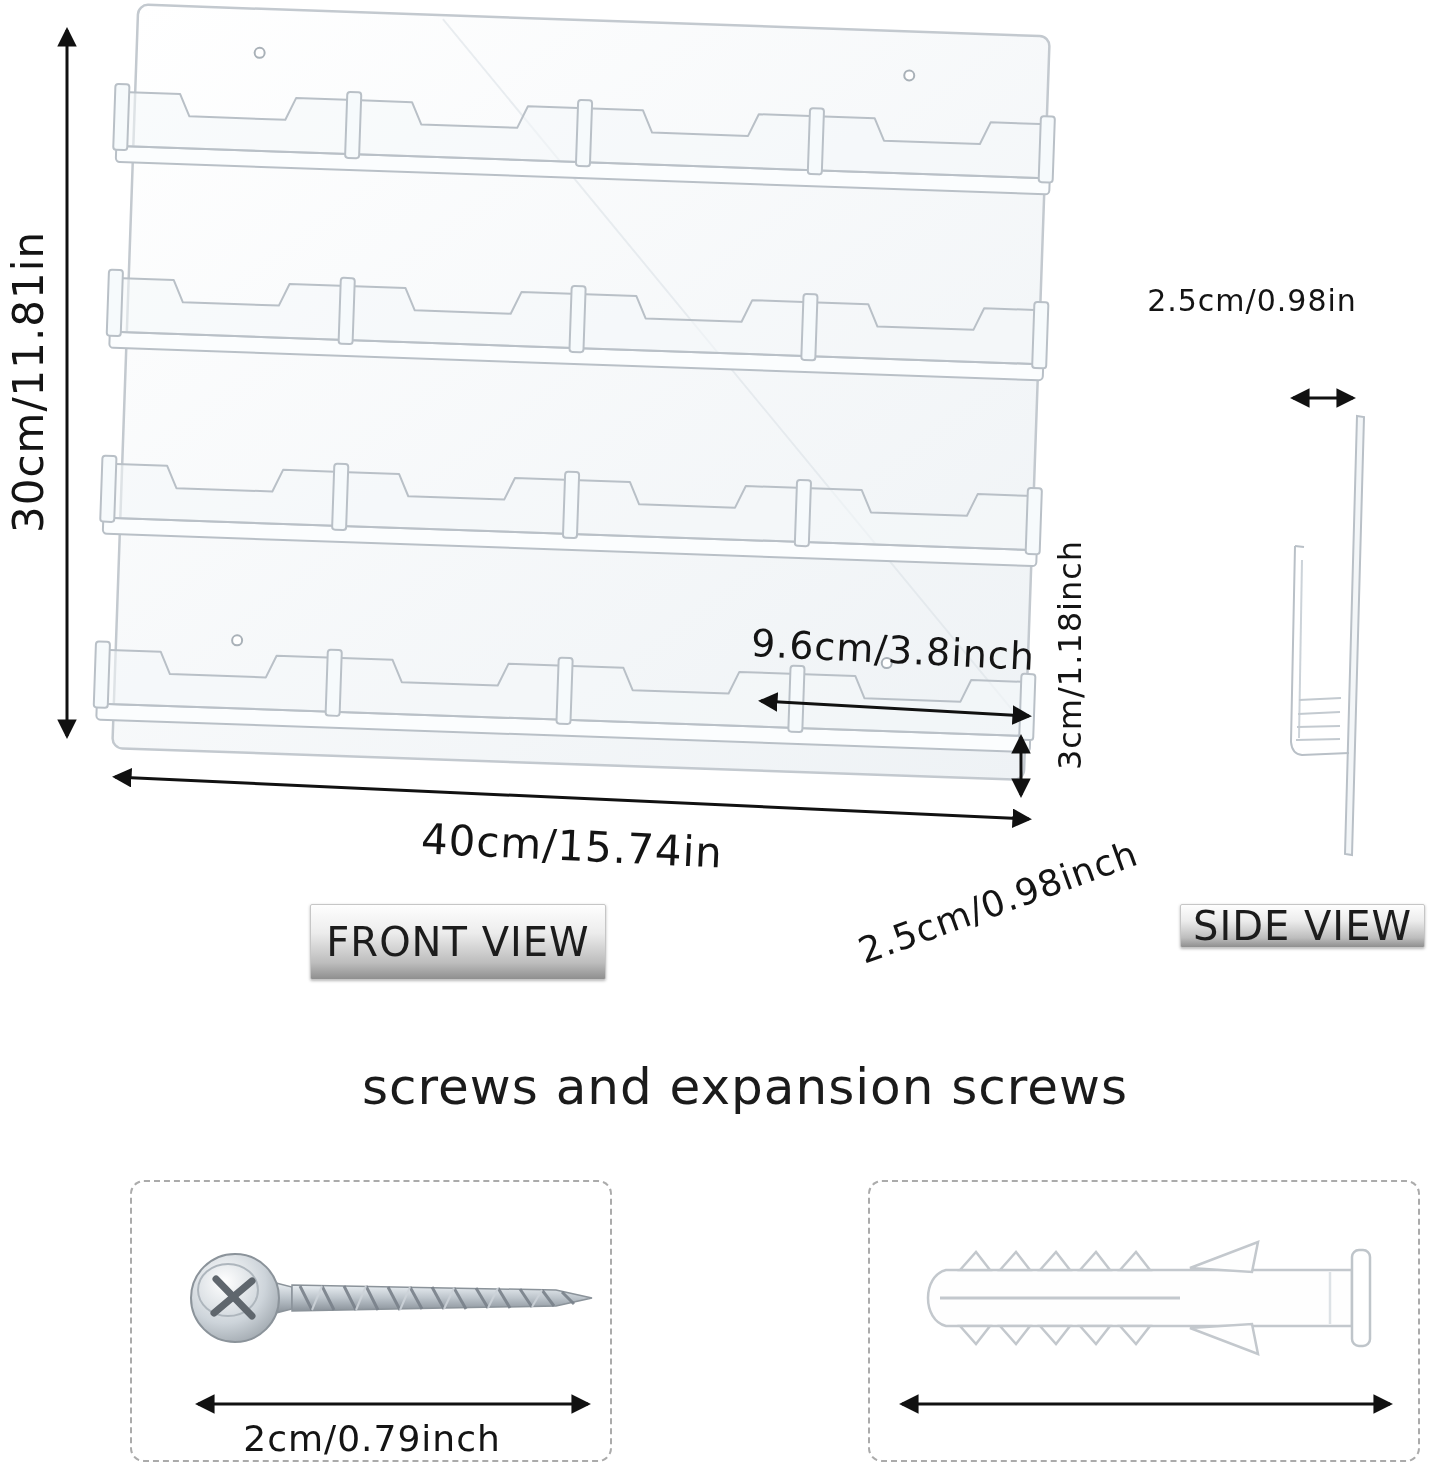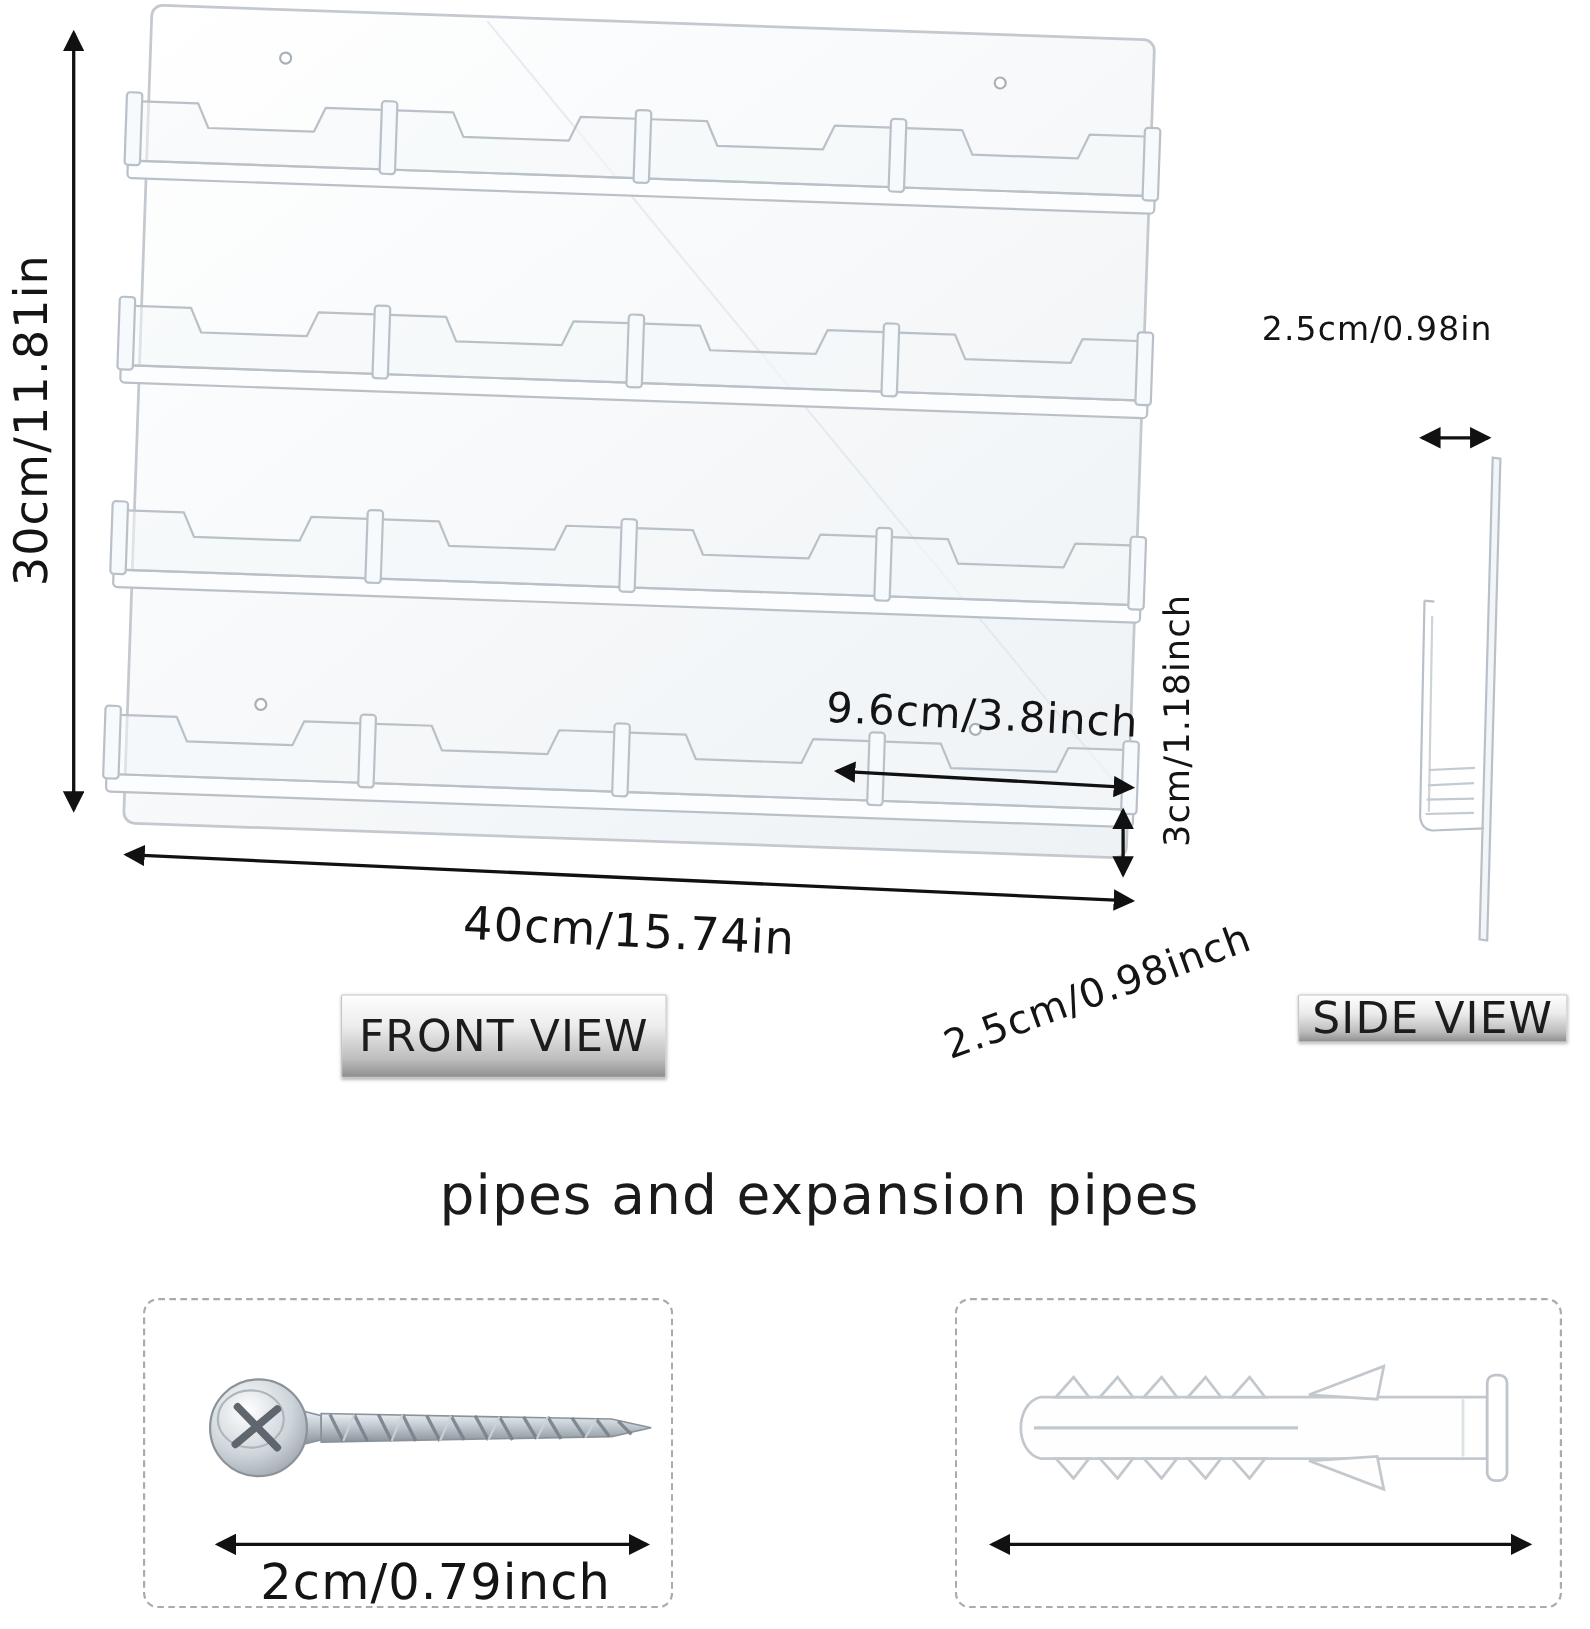--- a/index.html
+++ b/index.html
@@ -151,24 +151,24 @@
       <rect x="1352" y="1250" width="18" height="96" rx="7" fill="#ffffff" stroke="#bfc5ca"></rect>
     </g>
   </svg>
 
   <div class="lbl" style="left:28px;top:382px;--r:-90deg;font-size:42px">30cm/11.81in</div>
   <div class="lbl" style="left:572px;top:846px;--r:2.7deg;font-size:42px">40cm/15.74in</div>
   <div class="lbl" style="left:893px;top:650px;--r:2.8deg;font-size:38px">9.6cm/3.8inch</div>
   <div class="lbl" style="left:1070px;top:655px;--r:-90deg;font-size:32px">3cm/1.18inch</div>
   <div class="lbl" style="left:998px;top:902px;--r:-20deg;font-size:36px">2.5cm/0.98inch</div>
   <div class="lbl" style="left:1252px;top:300px;font-size:30px">2.5cm/0.98in</div>
-  <div class="lbl" style="left:396px;top:1438px;font-size:45px">2cm/0.79inch</div>
+  <div class="lbl" style="left:372px;top:1438px;font-size:36px">2cm/0.79inch</div>
 
   <div class="view-badge" style="left:310px;top:904px;width:296px;height:76px;font-size:40px">
     <span>FRONT VIEW</span>
   </div>
   <div class="view-badge" style="left:1180px;top:904px;width:245px;height:44px;font-size:40px">
     <span>SIDE VIEW</span>
   </div>
 
-  <div class="section-title" style="left:745px;top:1087px">pipes and expansion pipes</div>
+  <div class="section-title" style="left:745px;top:1087px">screws and expansion screws</div>
 
 </div>
 
 </body></html>

